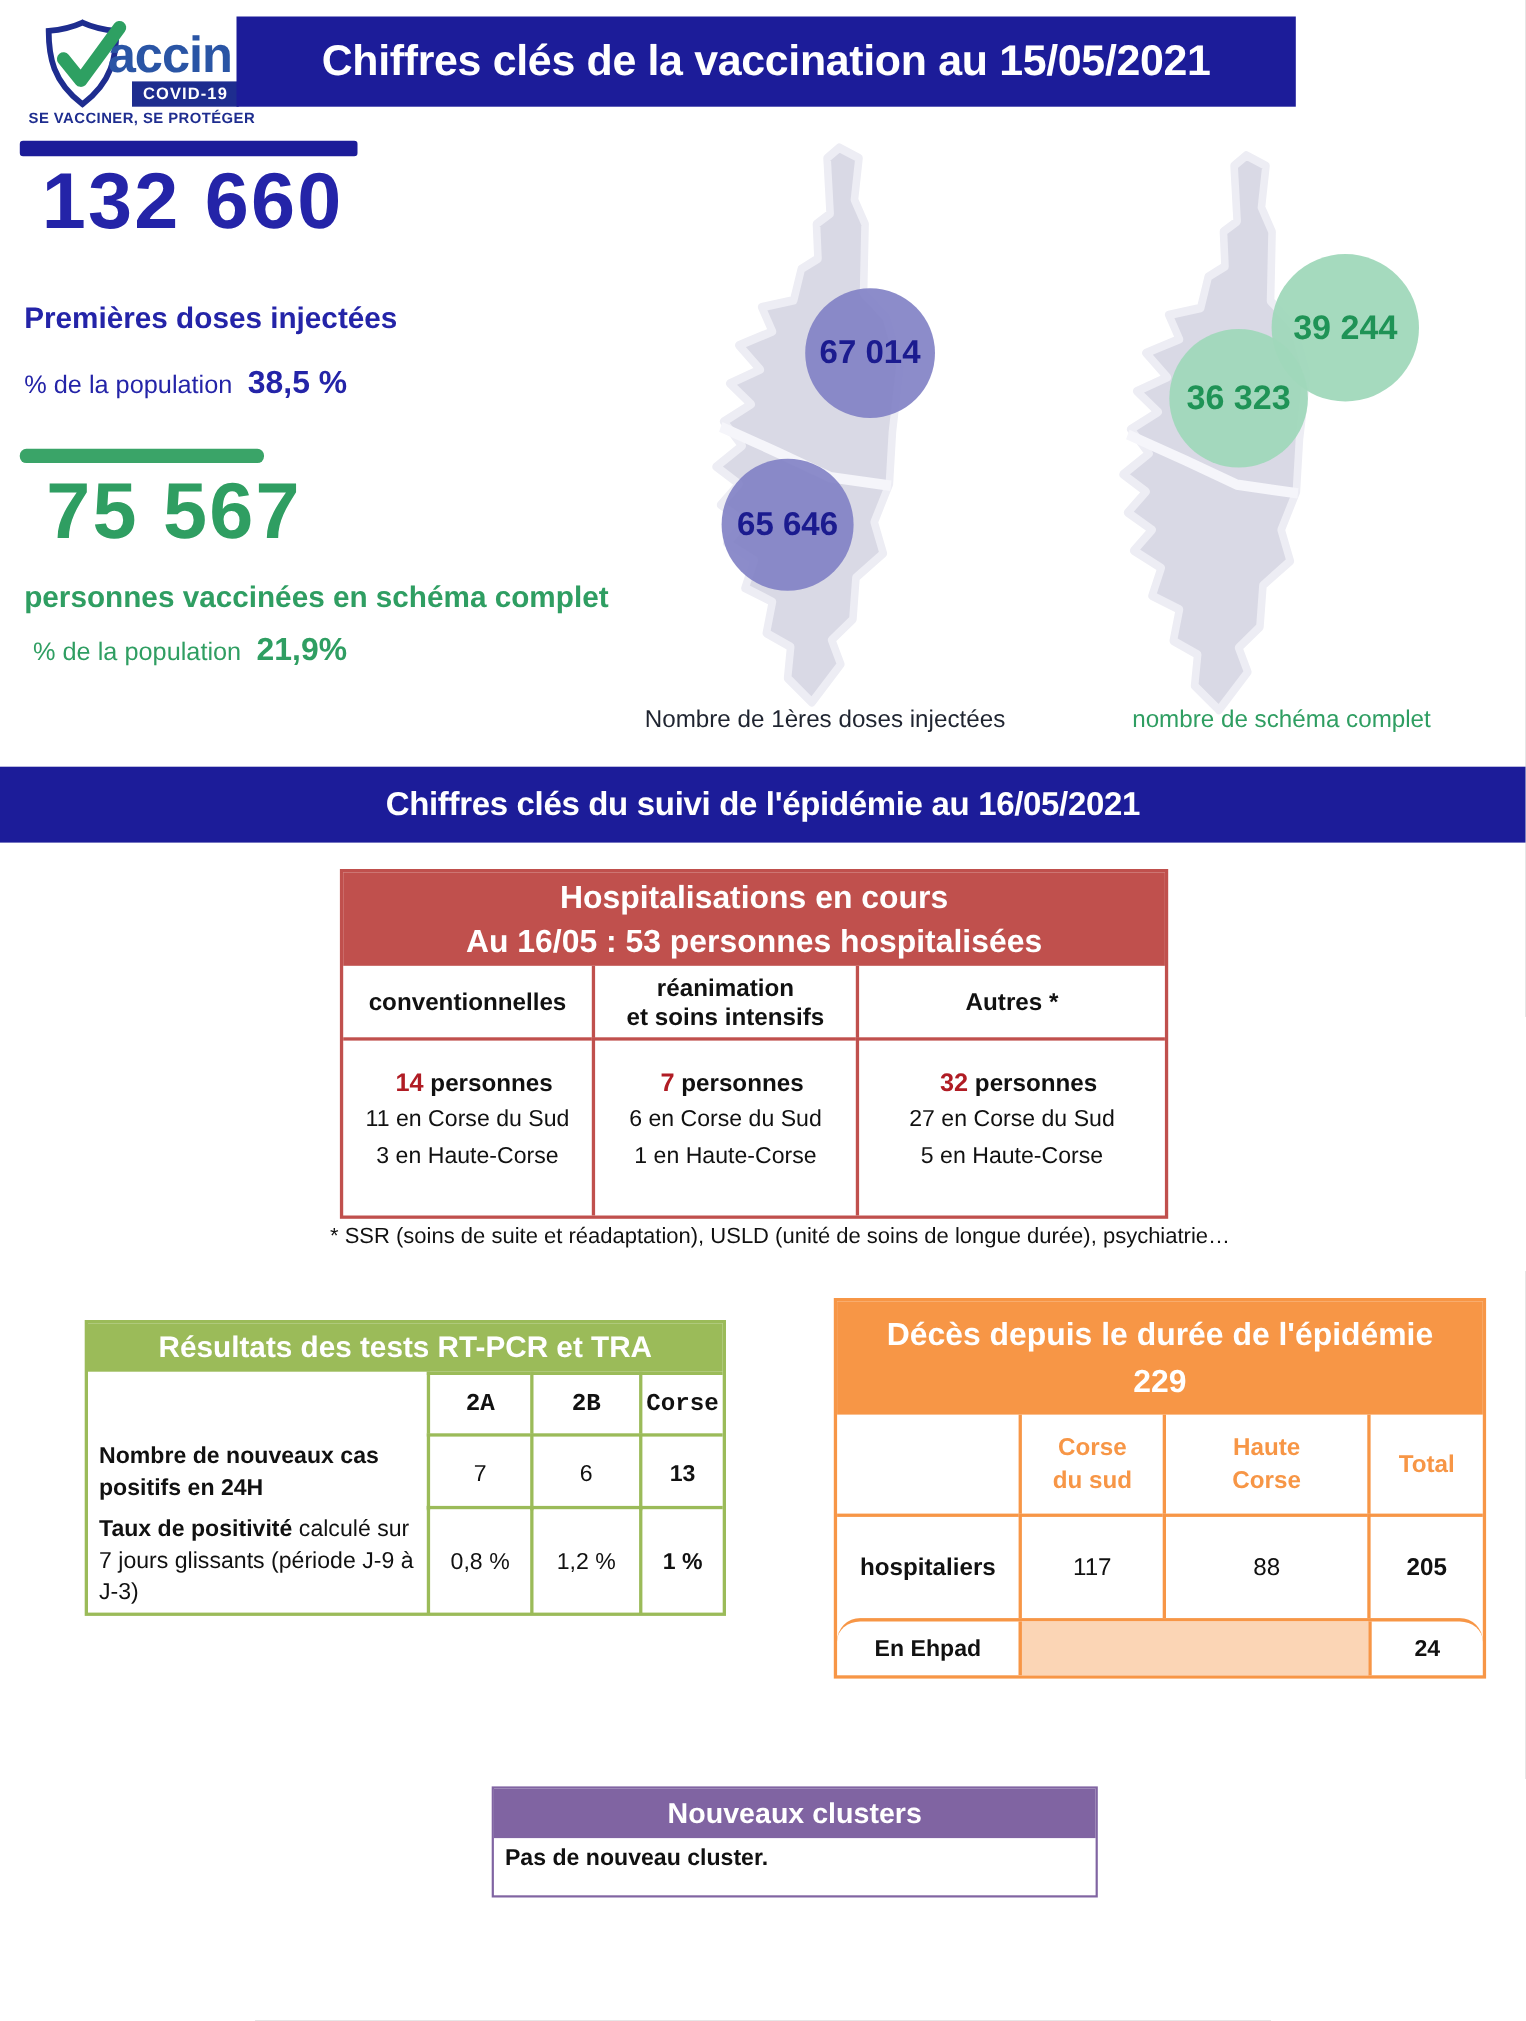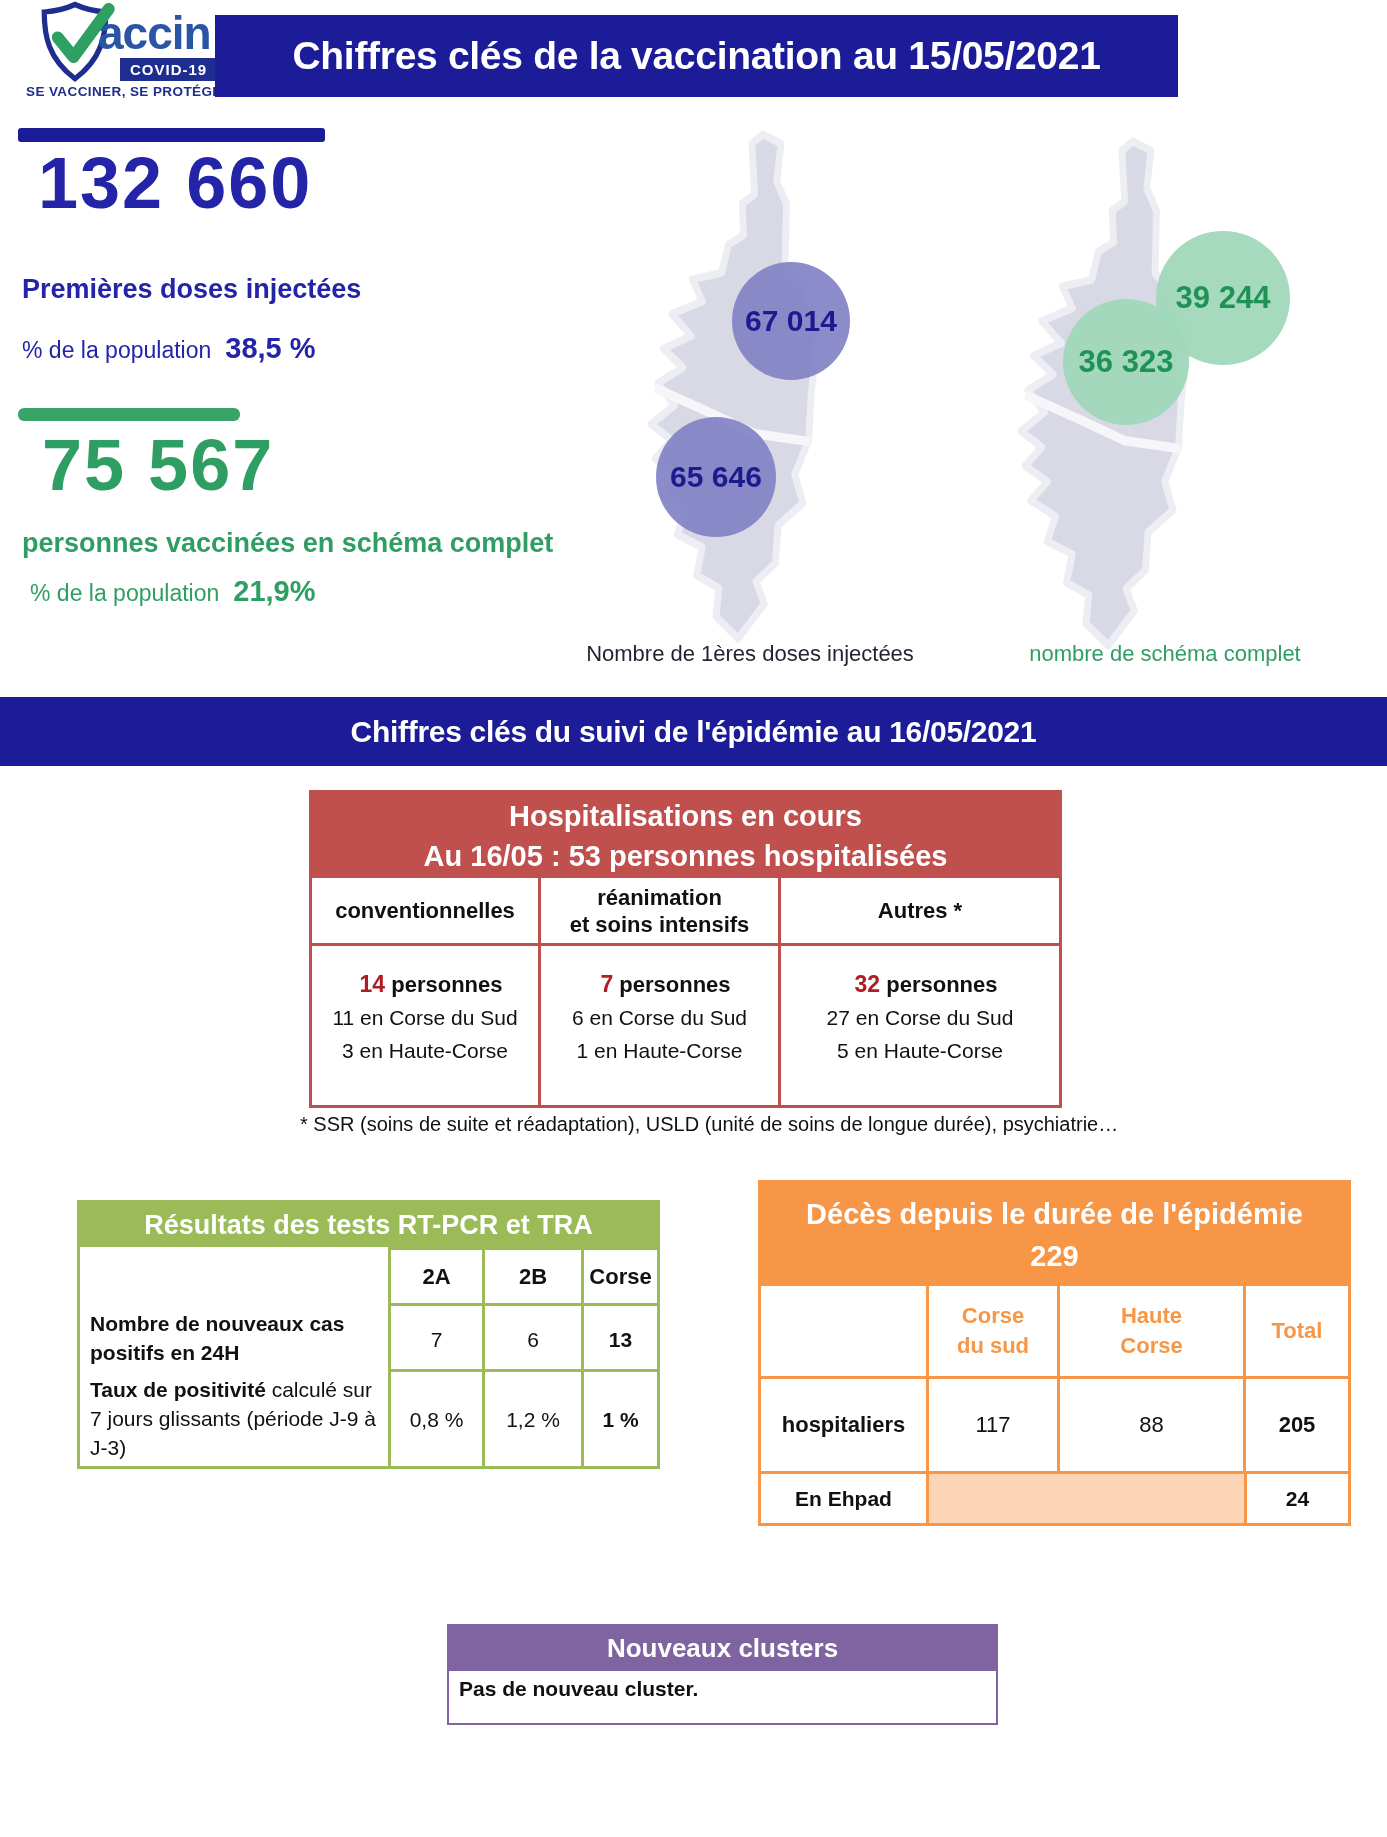--- a/index.html
+++ b/index.html
@@ -17,21 +17,21 @@
     --purple:#8064a2;
     --map-fill:#d9d9e5;
     --map-stroke:#ededf4;
   }
   *{margin:0;padding:0;box-sizing:border-box;}
   body{background:#888;font-family:"Liberation Sans","DejaVu Sans",sans-serif;}
   .page{position:relative;width:1387px;height:1837px;background:#fff;margin:0 auto;overflow:hidden;}
   .abs{position:absolute;}
 
   
-  .logo{left:22px;top:0;width:210px;height:102px;}
+  .logo{left:22px;top:16px;width:210px;height:102px;}
   .logo-row{position:absolute;left:14px;top:0;display:flex;align-items:flex-start;}
   .brand{font-size:46px;font-weight:bold;color:var(--brand-blue);letter-spacing:-1px;margin-left:-16px;margin-top:6px;}
   .badge{position:absolute;left:98px;top:58px;background:var(--shield);color:#fff;font-size:15px;font-weight:bold;padding:3px 10px;letter-spacing:1px;}
   .tagline{position:absolute;left:4px;top:84px;font-size:13.5px;font-weight:bold;color:var(--shield);letter-spacing:.4px;white-space:nowrap;}
 
   
   .banner{background:var(--navy);color:#fff;display:flex;align-items:center;justify-content:center;font-weight:bold;letter-spacing:-.3px;}
   .banner1{left:215px;top:15px;width:963px;height:82px;font-size:39px;}
   .banner2{left:0;top:697px;width:1387px;height:69px;font-size:30px;}
 
@@ -60,21 +60,21 @@
   .b2{left:656px;top:417px;width:120px;height:120px;}
   .b3{left:1156px;top:231px;width:134px;height:134px;}
   .b4{left:1063px;top:299px;width:126px;height:126px;}
   .caption{font-size:22px;text-align:center;white-space:nowrap;}
   .cap1{left:560px;top:641px;width:380px;color:#1f2430;}
   .cap2{left:995px;top:641px;width:340px;color:var(--green);}
 
   
   .tbl{background:#fff;}
   .band{display:flex;flex-direction:column;align-items:center;justify-content:center;color:#fff;font-weight:bold;text-align:center;}
-  .grid{display:grid;}
+  .grid{display:grid;border-radius:21px;}
   .cell{display:flex;flex-direction:column;align-items:center;justify-content:center;text-align:center;}
 
   
   .tbl-red{left:309px;top:790px;width:753px;border:3px solid var(--red);}
   .tbl-red .band{background:var(--red);height:85px;font-size:29px;line-height:40px;}
   .red-cols{grid-template-columns:226px 240px 1fr;}
   .red-head{height:65px;}
   .red-head .cell{font-weight:bold;font-size:22px;line-height:27px;color:#111;border-left:3px solid var(--red);}
   .red-head .cell:first-child{border-left:none;}
   .red-body{height:162px;}
@@ -83,21 +83,21 @@
   .count-line{font-size:22px;font-weight:bold;color:#111;}
   .count-line .count{color:var(--dark-red);font-size:23px;margin-left:12px;}
   .footnote{left:300px;top:1113px;font-size:20px;color:#111;white-space:nowrap;}
 
   
   .tbl-green{left:77px;top:1200px;width:583px;border:3px solid var(--olive);}
   .tbl-green .band{background:var(--olive);height:44px;font-size:27px;}
   .grn-cols{grid-template-columns:308px 94px 99px 1fr;}
   .grn-row .cell{border-left:3px solid var(--olive);border-top:3px solid var(--olive);font-size:21px;color:#111;}
   .grn-row .cell:first-child{border-left:none;border-top:none;}
-  .grn-head{height:56px;}
+  .grn-head{height:56px;font-family:Liberation Mono, monospace;}
   .grn-head .cell{font-weight:bold;font-size:22px;}
   .grn-head .cell:first-child{border-top:none;}
   .grn-r1{height:66px;}
   .grn-r2{height:97px;}
   .grn-label{align-items:flex-start;text-align:left;padding:6px 10px;line-height:29px;}
   .grn-label .b{font-weight:bold;}
   .strong{font-weight:bold;}
 
   
   .tbl-orange{left:758px;top:1180px;width:593px;border:3px solid var(--orange);}

